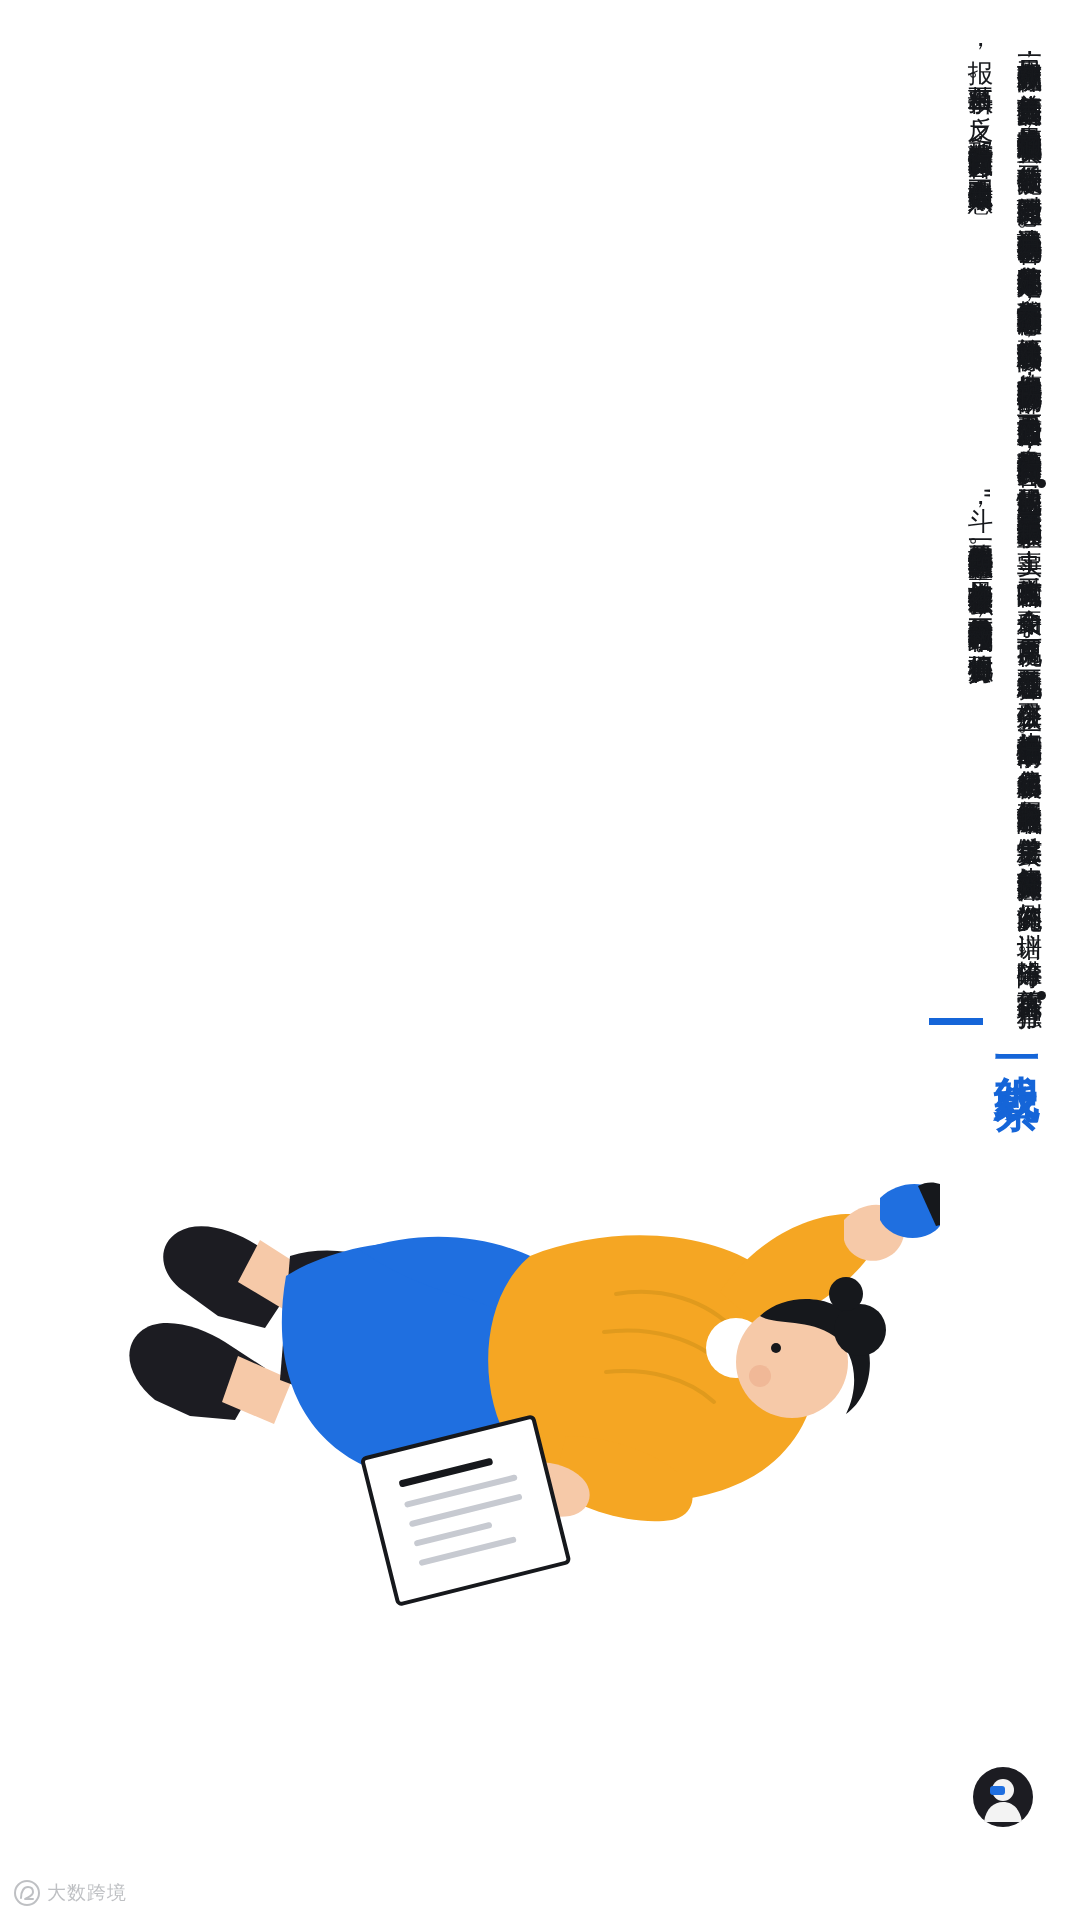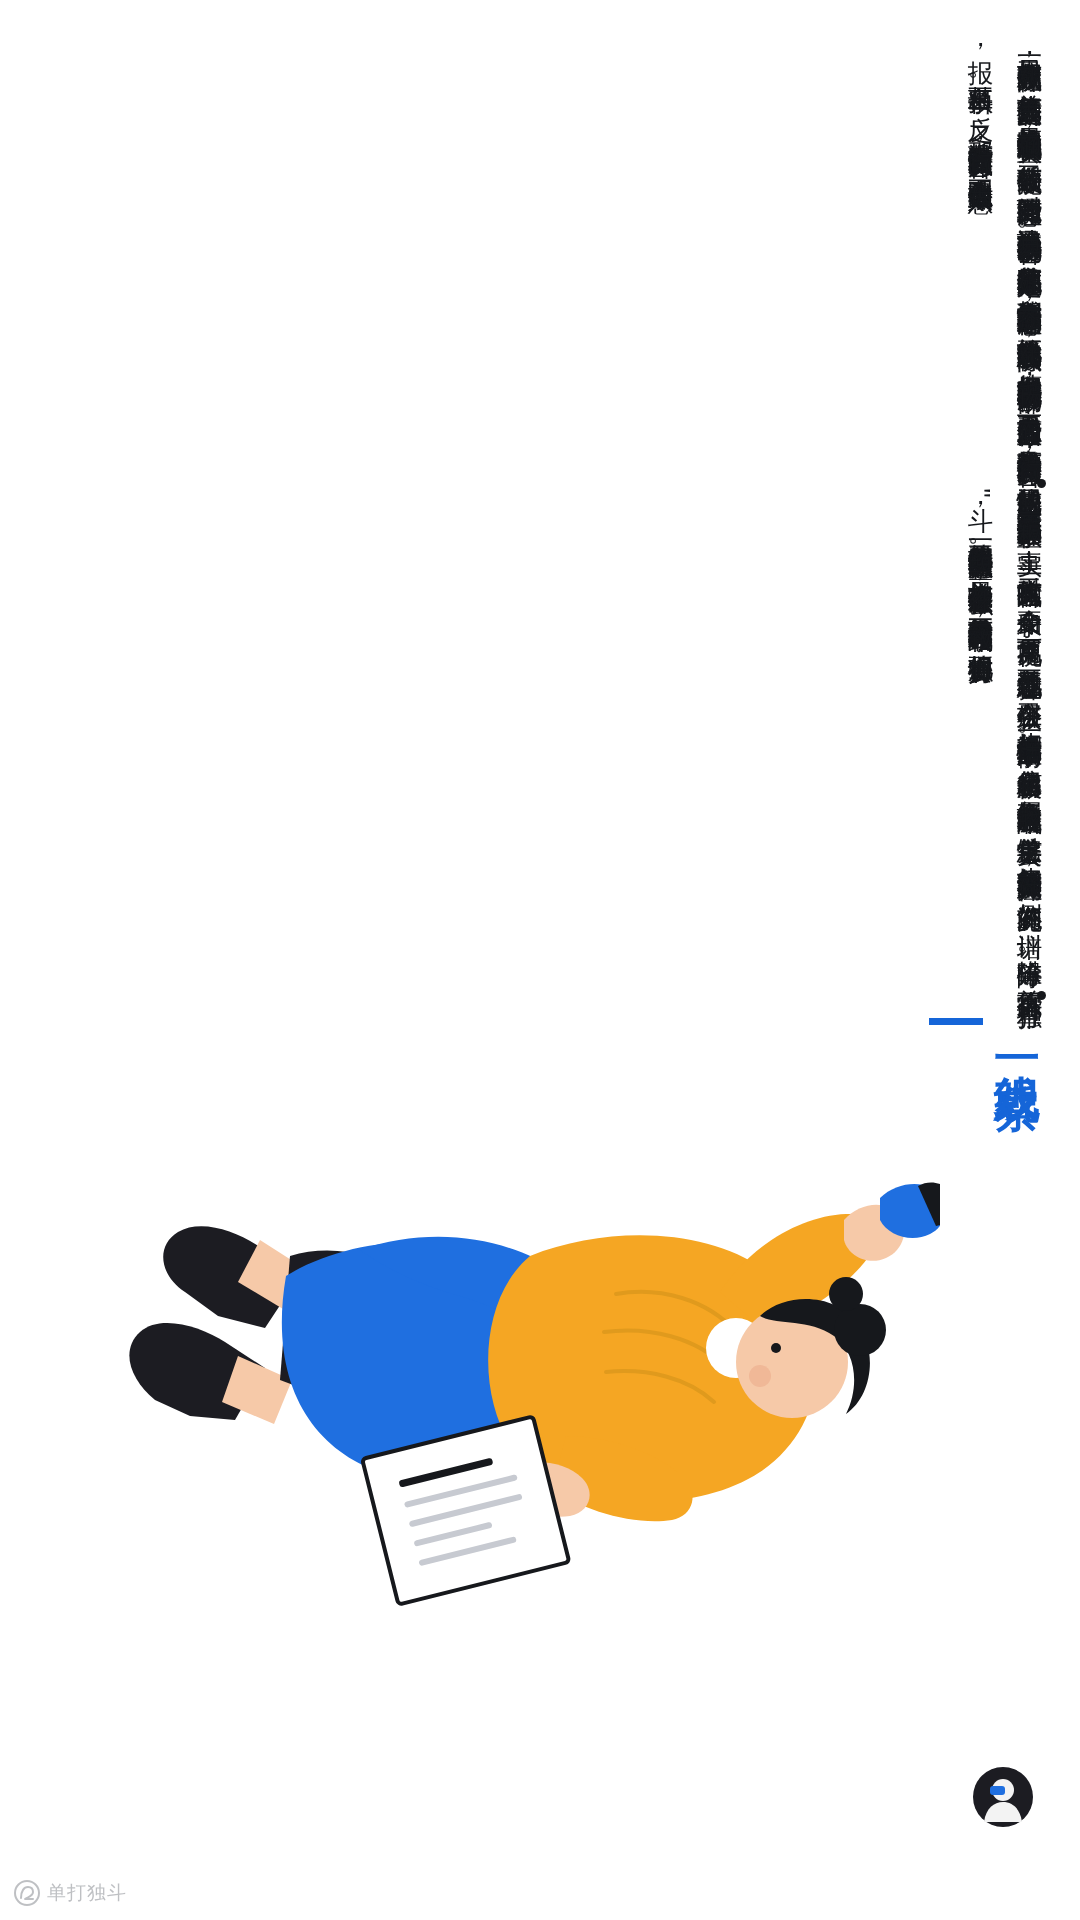--- a/index.html
+++ b/index.html
@@ -233,16 +233,16 @@
     </svg>
   </div>
 
   <div class="watermark">
     <span class="wm-logo">
       <svg viewBox="0 0 26 26" width="26" height="26" xmlns="http://www.w3.org/2000/svg">
         <circle cx="13" cy="13" r="12" fill="none" stroke="#8a8d93" stroke-width="2"></circle>
         <path d="M7 18 C7 11 10 7 14 7 C17 7 19 9 19 12 C19 16 14 17 11 19 L19 19" fill="none" stroke="#8a8d93" stroke-width="2" stroke-linecap="round" stroke-linejoin="round"></path>
       </svg>
     </span>
-    <span class="wm-text">单打独斗</span>
+    <span class="wm-text">大数跨境</span>
   </div>
 
 </div>
 
 </body></html>

